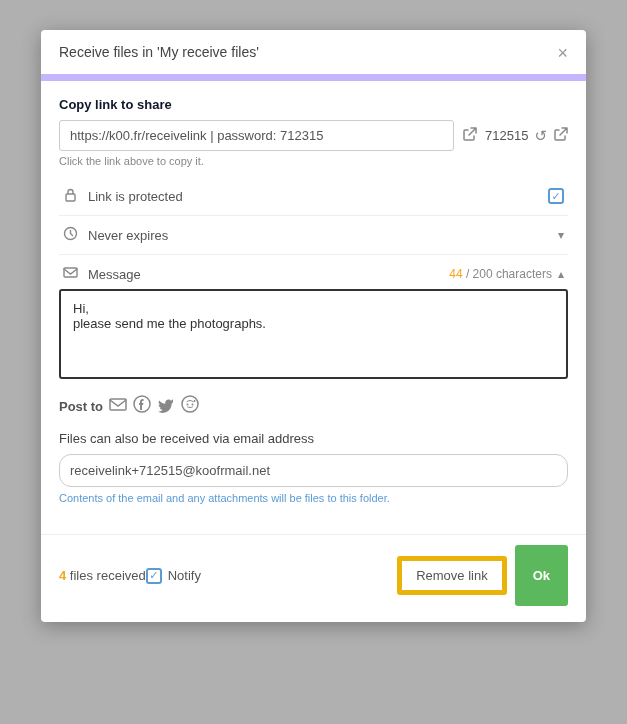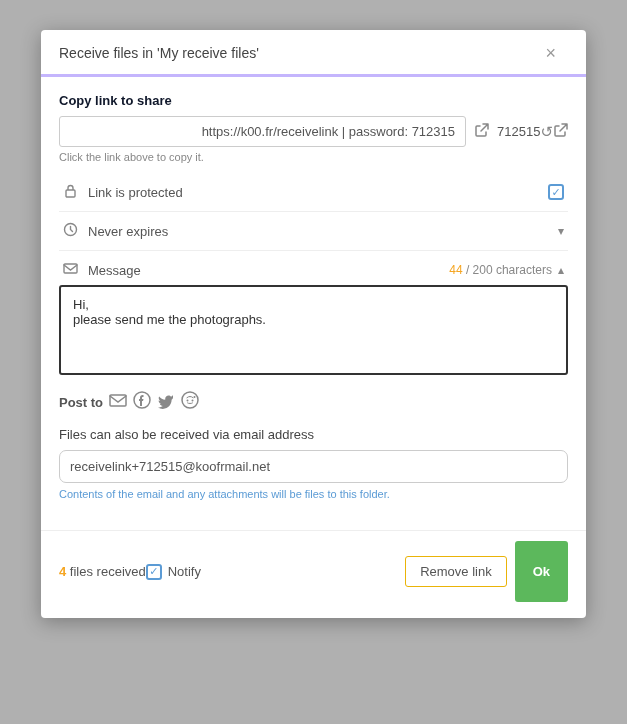--- a/index.html
+++ b/index.html
@@ -26,23 +26,22 @@
       background: #fff;
       border-radius: 4px;
       width: 545px;
       box-shadow: 0 4px 20px rgba(0,0,0,0.3);
       padding: 0;
       position: relative;
     }
     .modal-header {
       display: flex;
       justify-content: space-between;
-      align-items: center;
-      padding: 14px 30px 12px 18px;
-      border-bottom: 3px solid #c4b5fd;
+      padding: 14px 18px 12px 18px;
+      border-bottom: 7px solid #c4b5fd;
     }
     .modal-title {
       font-size: 14px;
       color: #444;
     }
     .modal-title span {
       color: #444;
     }
     .close-btn {
       font-size: 18px;
@@ -68,32 +67,32 @@
       margin-bottom: 4px;
     }
     .link-input {
       flex: 1;
       border: 1px solid #ccc;
       border-radius: 3px;
       padding: 7px 10px;
       font-size: 13px;
       color: #555;
       background: #fff;
-      text-align: right;
     }
     .icon-btn {
       cursor: pointer;
       color: #888;
       font-size: 15px;
       background: none;
       border: none;
     }
     .password-display {
       display: flex;
       align-items: center;
+      gap: 6px;
       font-size: 13px;
       color: #555;
       justify-content: flex-end;
     }
     .click-hint {
       font-size: 11px;
       color: #888;
       margin-bottom: 10px;
     }
     .option-row {
@@ -186,21 +185,21 @@
       cursor: pointer;
     }
     .email-section-label {
       font-size: 13px;
       color: #444;
       margin-bottom: 8px;
     }
     .email-input {
       width: 100%;
       border: 1px solid #ccc;
-      border-radius: 7px;
+      border-radius: 12px;
       padding: 8px 10px;
       font-size: 13px;
       color: #555;
       background: #fff;
       margin-bottom: 5px;
     }
     .email-hint {
       font-size: 11px;
       color: #5b9bd5;
       margin-bottom: 14px;
@@ -239,21 +238,21 @@
     .notify-label {
       font-size: 13px;
       color: #555;
     }
     .footer-right {
       display: flex;
       align-items: center;
       gap: 8px;
     }
     .remove-btn {
-      border: 1px solid #eab308;
+      border: 5px solid #eab308;
       background: #fff;
       border-radius: 3px;
       padding: 7px 14px;
       font-size: 13px;
       color: #555;
       cursor: pointer;
     }
     .ok-btn {
       background: #5cb85c;
       color: #fff;

